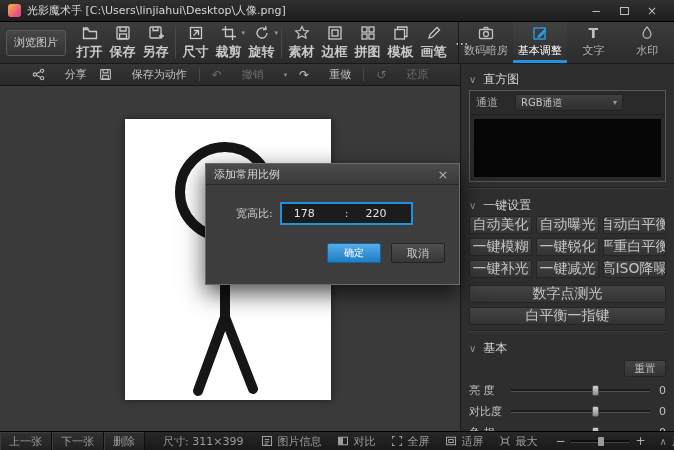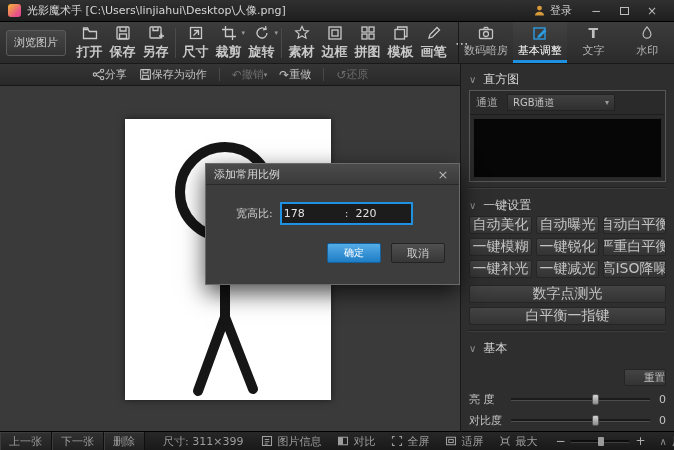--- a/index.html
+++ b/index.html
@@ -27,46 +27,46 @@
 .tb-more{color:#c9c9c9;font-size:14px;padding:0 5px;}
 .tabs{width:216px;display:flex;border-left:1px solid #191919;flex:none;}
 .tab{flex:1;display:flex;flex-direction:column;align-items:center;justify-content:center;gap:2px;border-bottom:3px solid transparent;}
 .tab .lbl{font-size:11px;color:#b5b5b5;white-space:nowrap;}
 .tab.active{background:linear-gradient(#424242,#2f2f2f);border-bottom-color:#2090e0;}
 .tab.active .lbl{color:#fff;}
 .t-icon{height:17px;display:flex;align-items:center;justify-content:center;color:#c0c0c0;font-size:14px;font-weight:bold;}
 
 
 .actionbar{position:absolute;left:0;top:64px;width:460px;height:22px;background:linear-gradient(#353535,#292929);border-bottom:1px solid #161616;display:flex;align-items:center;justify-content:center;gap:12px;font-size:11px;color:#c0c0c0;z-index:3;}
-.ab-item{display:flex;align-items:center;gap:0;white-space:nowrap;}
+.ab-item{display:flex;align-items:center;gap:20px;white-space:nowrap;}
 .ab-item .g{font-size:12px;line-height:1;}
 .ab-item.disabled{color:#6b6b6b;}
 .ab-dd{font-size:7px;color:#8a8a8a;}
 .ab-sep{width:1px;height:13px;background:#1b1b1b;border-right:1px solid #474747;}
 
 
 .canvas{position:absolute;left:0;top:86px;width:460px;height:345px;background:#3a3a3a;z-index:1;}
 .photo{position:absolute;left:125px;top:33px;width:206px;height:281px;background:#fff;box-shadow:0 0 7px rgba(0,0,0,.55);}
 .photo svg{display:block;}
 
 
 .rightpanel{position:absolute;left:460px;top:64px;width:214px;height:367px;background:#2e2e2e;border-left:1px solid #191919;padding:4px 8px 0 8px;overflow:hidden;z-index:3;}
 .section-hd{display:flex;align-items:center;gap:7px;color:#d4d4d4;font-size:12px;height:22px;}
 .chev{color:#8f8f8f;font-size:10px;}
 .divider{height:0;border-top:1px solid #222;border-bottom:1px solid #3d3d3d;margin:5px 0;}
 .histo-box{border:1px solid #575757;background:#2a2a2a;}
-.histo-top{height:24px;display:flex;align-items:center;gap:9px;padding:0 6px;border-bottom:1px solid #1e1e1e;font-size:11px;color:#a8a8a8;}
+.histo-top{height:24px;display:flex;align-items:center;gap:17px;padding:0 6px;border-bottom:1px solid #1e1e1e;font-size:11px;color:#a8a8a8;}
 .channel-dd{width:108px;height:17px;background:linear-gradient(#404040,#2f2f2f);border:1px solid #222;display:flex;align-items:center;justify-content:space-between;padding:0 5px;color:#c5c5c5;font-size:10px;}
 .channel-dd .arr{font-size:8px;color:#9a9a9a;}
 .histo-body{height:60px;background:#060606;margin:3px;border:1px solid #272727;}
 .grid3{display:grid;grid-template-columns:repeat(3,1fr);gap:4px;}
 .grid2{display:grid;grid-template-columns:1fr;gap:4px;margin-top:7px;}
 .pbtn{height:18px;background:linear-gradient(#444,#333);border:1px solid #252525;border-radius:2px;color:#c3c3c3;font-size:14px;display:flex;align-items:center;justify-content:center;white-space:nowrap;overflow:hidden;}
 .reset-row{display:flex;justify-content:flex-end;margin:1px 0 3px 0;}
-.reset-btn{width:42px;height:17px;background:linear-gradient(#444,#333);border:1px solid #252525;border-radius:2px;color:#c3c3c3;font-size:10.5px;display:flex;align-items:center;justify-content:flex-end;margin-top:9px;}
+.reset-btn{width:42px;height:17px;background:linear-gradient(#444,#333);border:1px solid #252525;border-radius:2px;color:#c3c3c3;font-size:10.5px;display:flex;align-items:center;justify-content:center;}
 .slider-row{display:flex;align-items:center;height:21px;}
 .slider-row .lbl{width:42px;font-size:11px;color:#c3c3c3;white-space:nowrap;}
 .track{flex:1;height:3px;background:#1b1b1b;border-bottom:1px solid #4d4d4d;position:relative;}
 .handle{position:absolute;top:-4px;left:58%;width:7px;height:11px;background:linear-gradient(#d4d4d4,#8d8d8d);border:1px solid #555;border-radius:2px;}
 .slider-row .val{width:16px;text-align:right;font-size:11px;color:#c3c3c3;}
 
 
 .statusbar{position:absolute;left:0;top:431px;width:674px;height:19px;background:linear-gradient(#272727,#191919);border-top:1px solid #000;display:flex;align-items:center;font-size:11px;color:#9d9d9d;z-index:6;}
 .sb-btn{height:100%;padding:0 9px;display:flex;align-items:center;border-right:1px solid #0e0e0e;background:linear-gradient(#313131,#212121);box-shadow:inset 1px 1px 0 #3c3c3c;white-space:nowrap;}
 .sb-text{margin:0 10px 0 18px;white-space:nowrap;}
@@ -77,39 +77,32 @@
 .zoom-handle{position:absolute;left:45%;top:-3px;width:6px;height:9px;background:#9a9a9a;border-radius:1px;}
 .sb-expand{display:flex;align-items:center;gap:5px;margin-left:8px;white-space:nowrap;}
 
 
 .dialog{position:absolute;left:205px;top:163px;width:255px;height:122px;background:#3d3d3d;border:1px solid #6a6a6a;box-shadow:0 8px 22px rgba(0,0,0,.7);z-index:20;}
 .dlg-title{height:21px;background:linear-gradient(#4b4b4b,#3a3a3a);border-bottom:1px solid #292929;display:flex;align-items:center;padding:0 8px;color:#dadada;font-size:11px;}
 .dlg-close{margin-left:auto;color:#b5b5b5;font-size:13px;width:16px;text-align:center;line-height:1;}
 .dlg-body{margin:17px 0 0 30px;display:flex;align-items:center;gap:7px;}
 .ratio-label{color:#cfcfcf;font-size:11px;white-space:nowrap;}
 .ratio-group{display:flex;align-items:center;border:2px solid #2090e0;background:#1c1c1c;height:23px;}
-.ratio-input{width:58px;height:100%;background:#1c1c1c;border:none;color:#e2e2e2;font-size:11px;padding:0 2px;outline:none;}
+.ratio-input{width:58px;height:100%;background:#1c1c1c;border:none;color:#e2e2e2;font-size:11px;padding:0 12px;outline:none;}
 .ratio-colon{color:#cfcfcf;font-size:11px;padding:0 5px;}
 .dlg-btns{display:flex;justify-content:flex-end;gap:10px;margin:18px 14px 0 0;}
 .btn-ok{width:54px;height:20px;background:linear-gradient(#55ace7,#1e7dc5);border:1px solid #14619d;border-radius:2px;color:#fff;font-size:10px;display:flex;align-items:center;justify-content:center;}
 .btn-cancel{width:54px;height:20px;background:linear-gradient(#505050,#373737);border:1px solid #232323;border-radius:2px;color:#cfcfcf;font-size:11px;display:flex;align-items:center;justify-content:center;}
 </style>
 </head>
 <body>
 
 <div class="titlebar">
   <span class="app-icon"></span>
   <span class="title-text">光影魔术手 [C:\Users\linjiahui\Desktop\人像.png]</span>
-  <div class="login">
-    <svg width="13" height="13" viewBox="0 0 16 16">
-        <circle cx="8" cy="5" r="3" fill="#d89b3c"></circle>
-        <path d="M2.5 14c0-3 2.5-4.5 5.5-4.5s5.5 1.5 5.5 4.5z" fill="#d89b3c"></path>
-      </svg>
-    <span>登录</span>
-  </div>
   <div class="winbtns">
     <span class="winbtn">
         <span>−</span>
       </span>
     <span class="winbtn">
         <span class="maxbox"></span>
       </span>
     <span class="winbtn">
         <span>×</span>
       </span>

